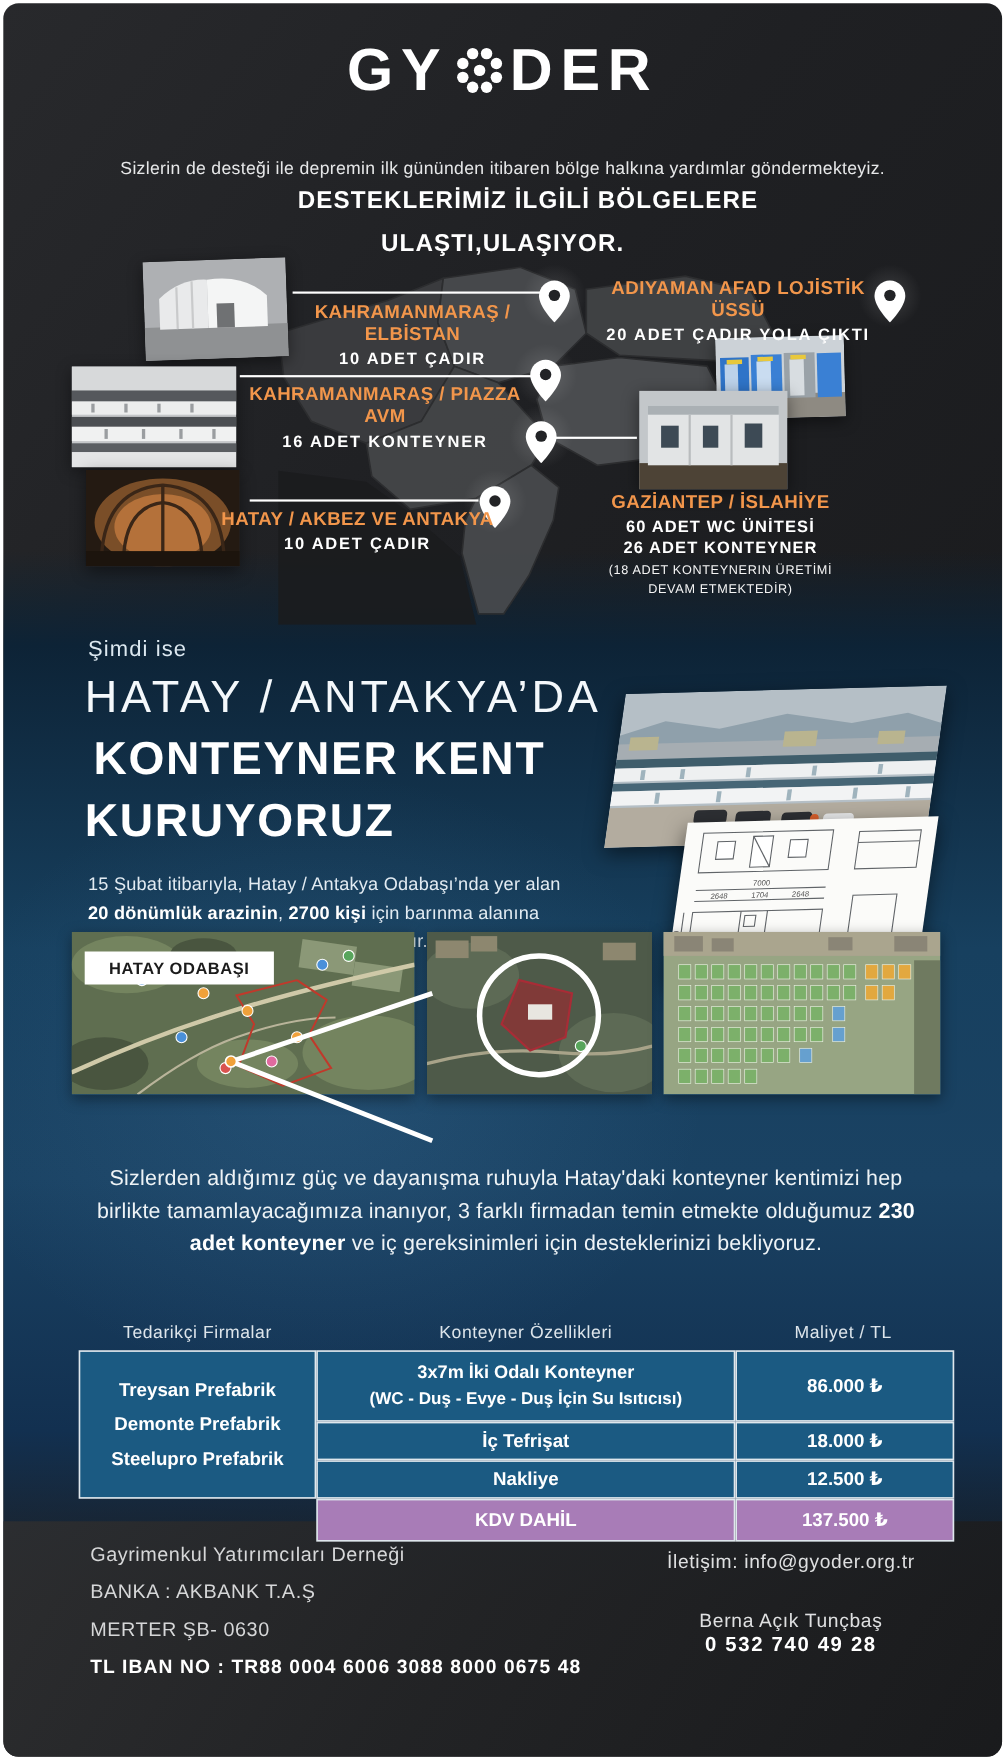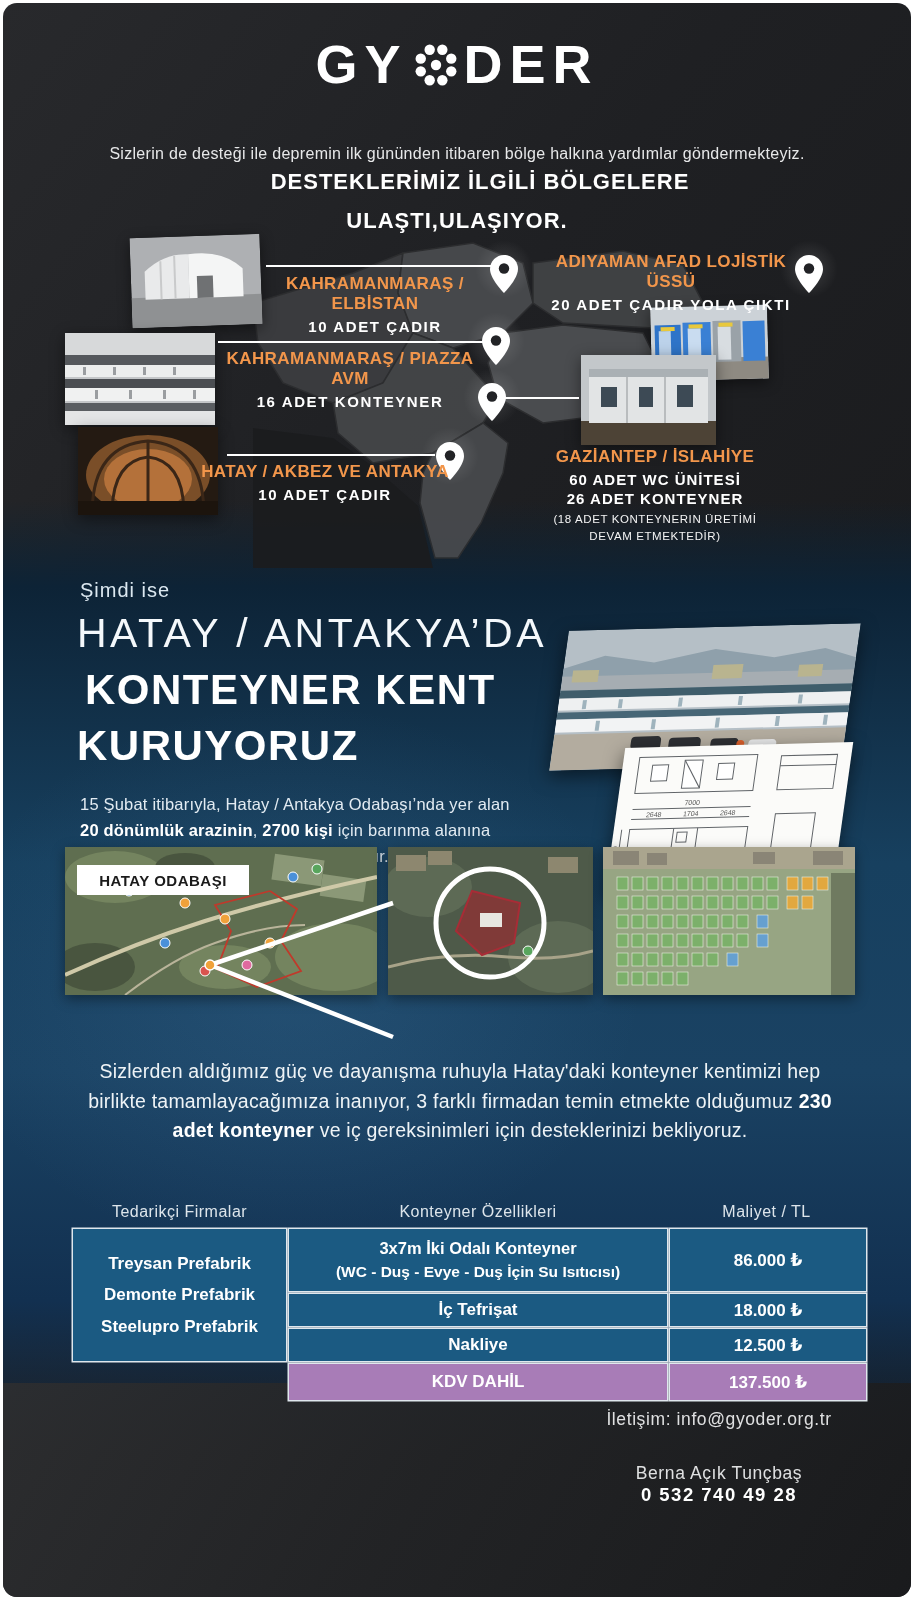--- a/index.html
+++ b/index.html
@@ -508,18 +508,24 @@
     <div class="cell">86.000 ₺</div>
     <div class="cell">İç Tefrişat</div>
     <div class="cell">18.000 ₺</div>
     <div class="cell">Nakliye</div>
     <div class="cell">12.500 ₺</div>
     <div class="cell blank"></div>
     <div class="cell kdv">KDV DAHİL</div>
     <div class="cell kdv">137.500 ₺</div>
   </div>
 
+  <div class="foot-l">
+    <div class="row">Gayrimenkul Yatırımcıları Derneği</div>
+    <div class="row">BANKA : AKBANK T.A.Ş</div>
+    <div class="row">MERTER ŞB- 0630</div>
+    <div class="iban">TL IBAN NO :  TR88 0004 6006 3088 8000 0675 48</div>
+  </div>
   <div class="foot-r">
     <div>İletişim: info@gyoder.org.tr</div>
     <div class="person">Berna Açık Tunçbaş</div>
     <div class="phone">0 532 740 49 28</div>
   </div>
 </div>
 
 </body></html>

